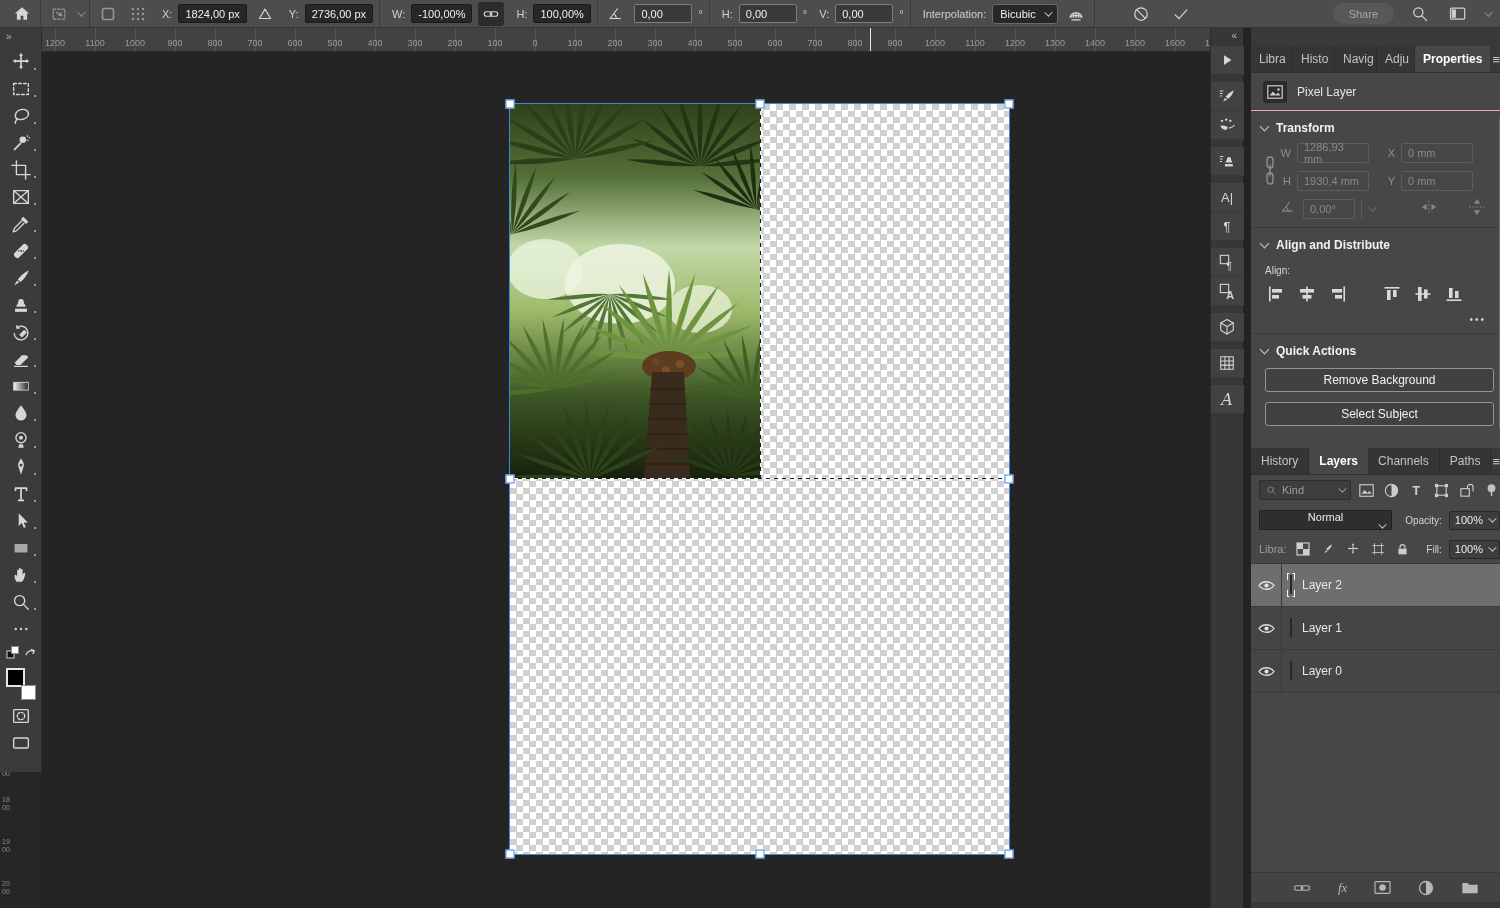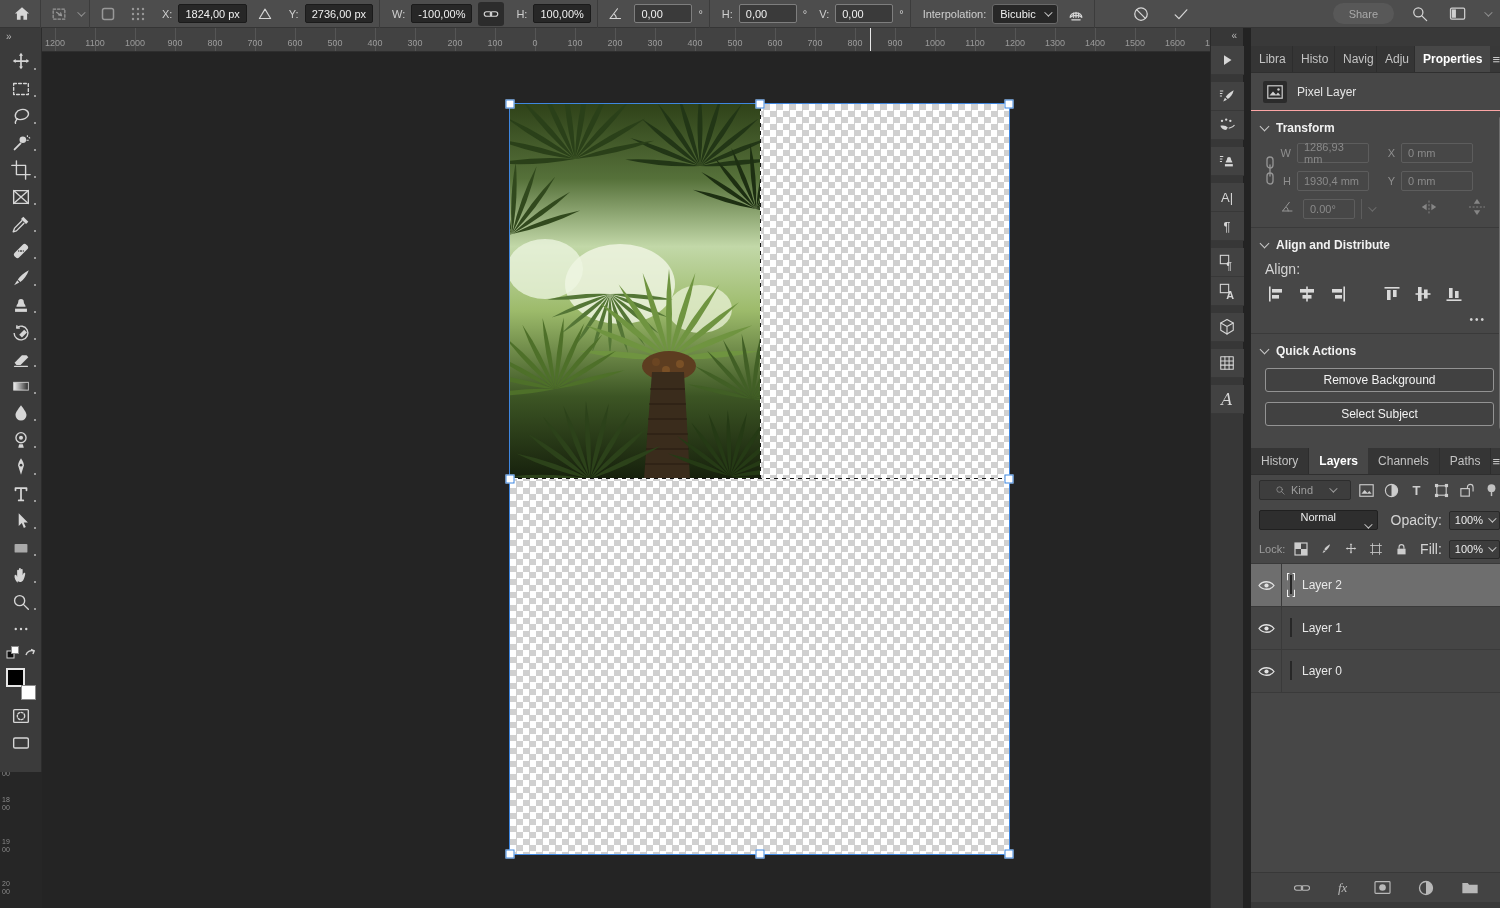--- a/index.html
+++ b/index.html
@@ -119,30 +119,30 @@
 
   .qa-btn { margin:0 14px 10px 14px; height:24px; border:1px solid #939393; border-radius:3px;
     background:#414141; color:#f2f2f2; font-size:12px; display:flex; align-items:center; justify-content:center; }
   #props-scrollbar { position:absolute; right:2px; top:88px; width:7px; height:314px;
     background:#6e6e6e; border-radius:4px; }
 
   
   #layers-tabs .tab { padding:0 10px; }
   .lp-row { display:flex; align-items:center; gap:7px; padding:0 8px; height:30px; }
   #kind-box { display:flex; align-items:center; gap:5px; background:#3d3d3d; border:1px solid #2d2d2d;
-    border-radius:2px; height:20px; padding:0 15px; width:92px; color:#9d9d9d; font-size:11px; }
+    border-radius:2px; height:20px; padding:0 6px; width:92px; color:#9d9d9d; font-size:11px; }
   #kind-box .chev { margin-left:auto; border-color:#9d9d9d; }
   .fi { width:18px; height:18px; display:flex; align-items:center; justify-content:center; color:#cdcdcd; }
   #blend-select { display:flex; align-items:center; background:#2e2e2e; border:1px solid #202020;
     border-radius:2px; height:20px; padding:0 7px; width:160px; color:#ececec; font-size:11px;flex-direction:column; }
   #blend-select .chev { margin-left:auto; }
   .mini-dd { display:flex; align-items:center; gap:5px; background:#3d3d3d; border:1px solid #282828;
     border-radius:2px; height:19px; padding:0 5px; color:#ececec; font-size:11px; }
   .gray-lab { color:#9d9d9d; font-size:11px; }
-  .light-lab { color:#d4d4d4; font-size:14px; }
+  .light-lab { color:#d4d4d4; font-size:10px; }
 
   #layer-rows { border-top:1px solid #3a3a3a; }
   .layer-row { display:flex; align-items:center; height:43px; border-bottom:1px solid #3a3a3a;
     background:#454545; }
   .layer-row.selected { background:#6e6e6e; }
   .eye-cell { width:31px; height:100%; display:flex; align-items:center; justify-content:center;
     border-right:1px solid #3a3a3a; }
   .thumb-wrap { position:relative; margin:0 10px 0 8px; }
   .thumb { width:25px; height:33px; background:repeating-conic-gradient(#cfcfcf 0% 25%, #fff 0% 50%) 0 0 / 8px 8px;
     border:1px solid #272727; position:relative; overflow:hidden; }
@@ -820,21 +820,21 @@
         <span class="chev"></span>
       </span>
       <span class="light-lab" style="margin-left:6px">Opacity:</span>
       <span class="mini-dd">
         <span>100%</span>
         <span class="chev"></span>
       </span>
     </div>
 
     <div class="lp-row" style="height:28px">
-      <span class="gray-lab">Lock:</span>
+      <span class="gray-lab">Libra:</span>
       <span class="fi">
           <svg width="14" height="14" viewBox="0 0 14 14">
             <rect x="1" y="1" width="12" height="12" fill="none" stroke="#cdcdcd" stroke-width="1.2"></rect>
             <rect x="1" y="1" width="6" height="6" fill="#cdcdcd"></rect>
             <rect x="7" y="7" width="6" height="6" fill="#cdcdcd"></rect>
           </svg>
         </span>
       <span class="fi">
           <svg width="14" height="14" viewBox="0 0 24 24">
             <path d="M19 4c-4 2-8 5.5-10 8.5l2.5 2.5C14.5 13 18 9 19 4z" fill="#cdcdcd"></path>

